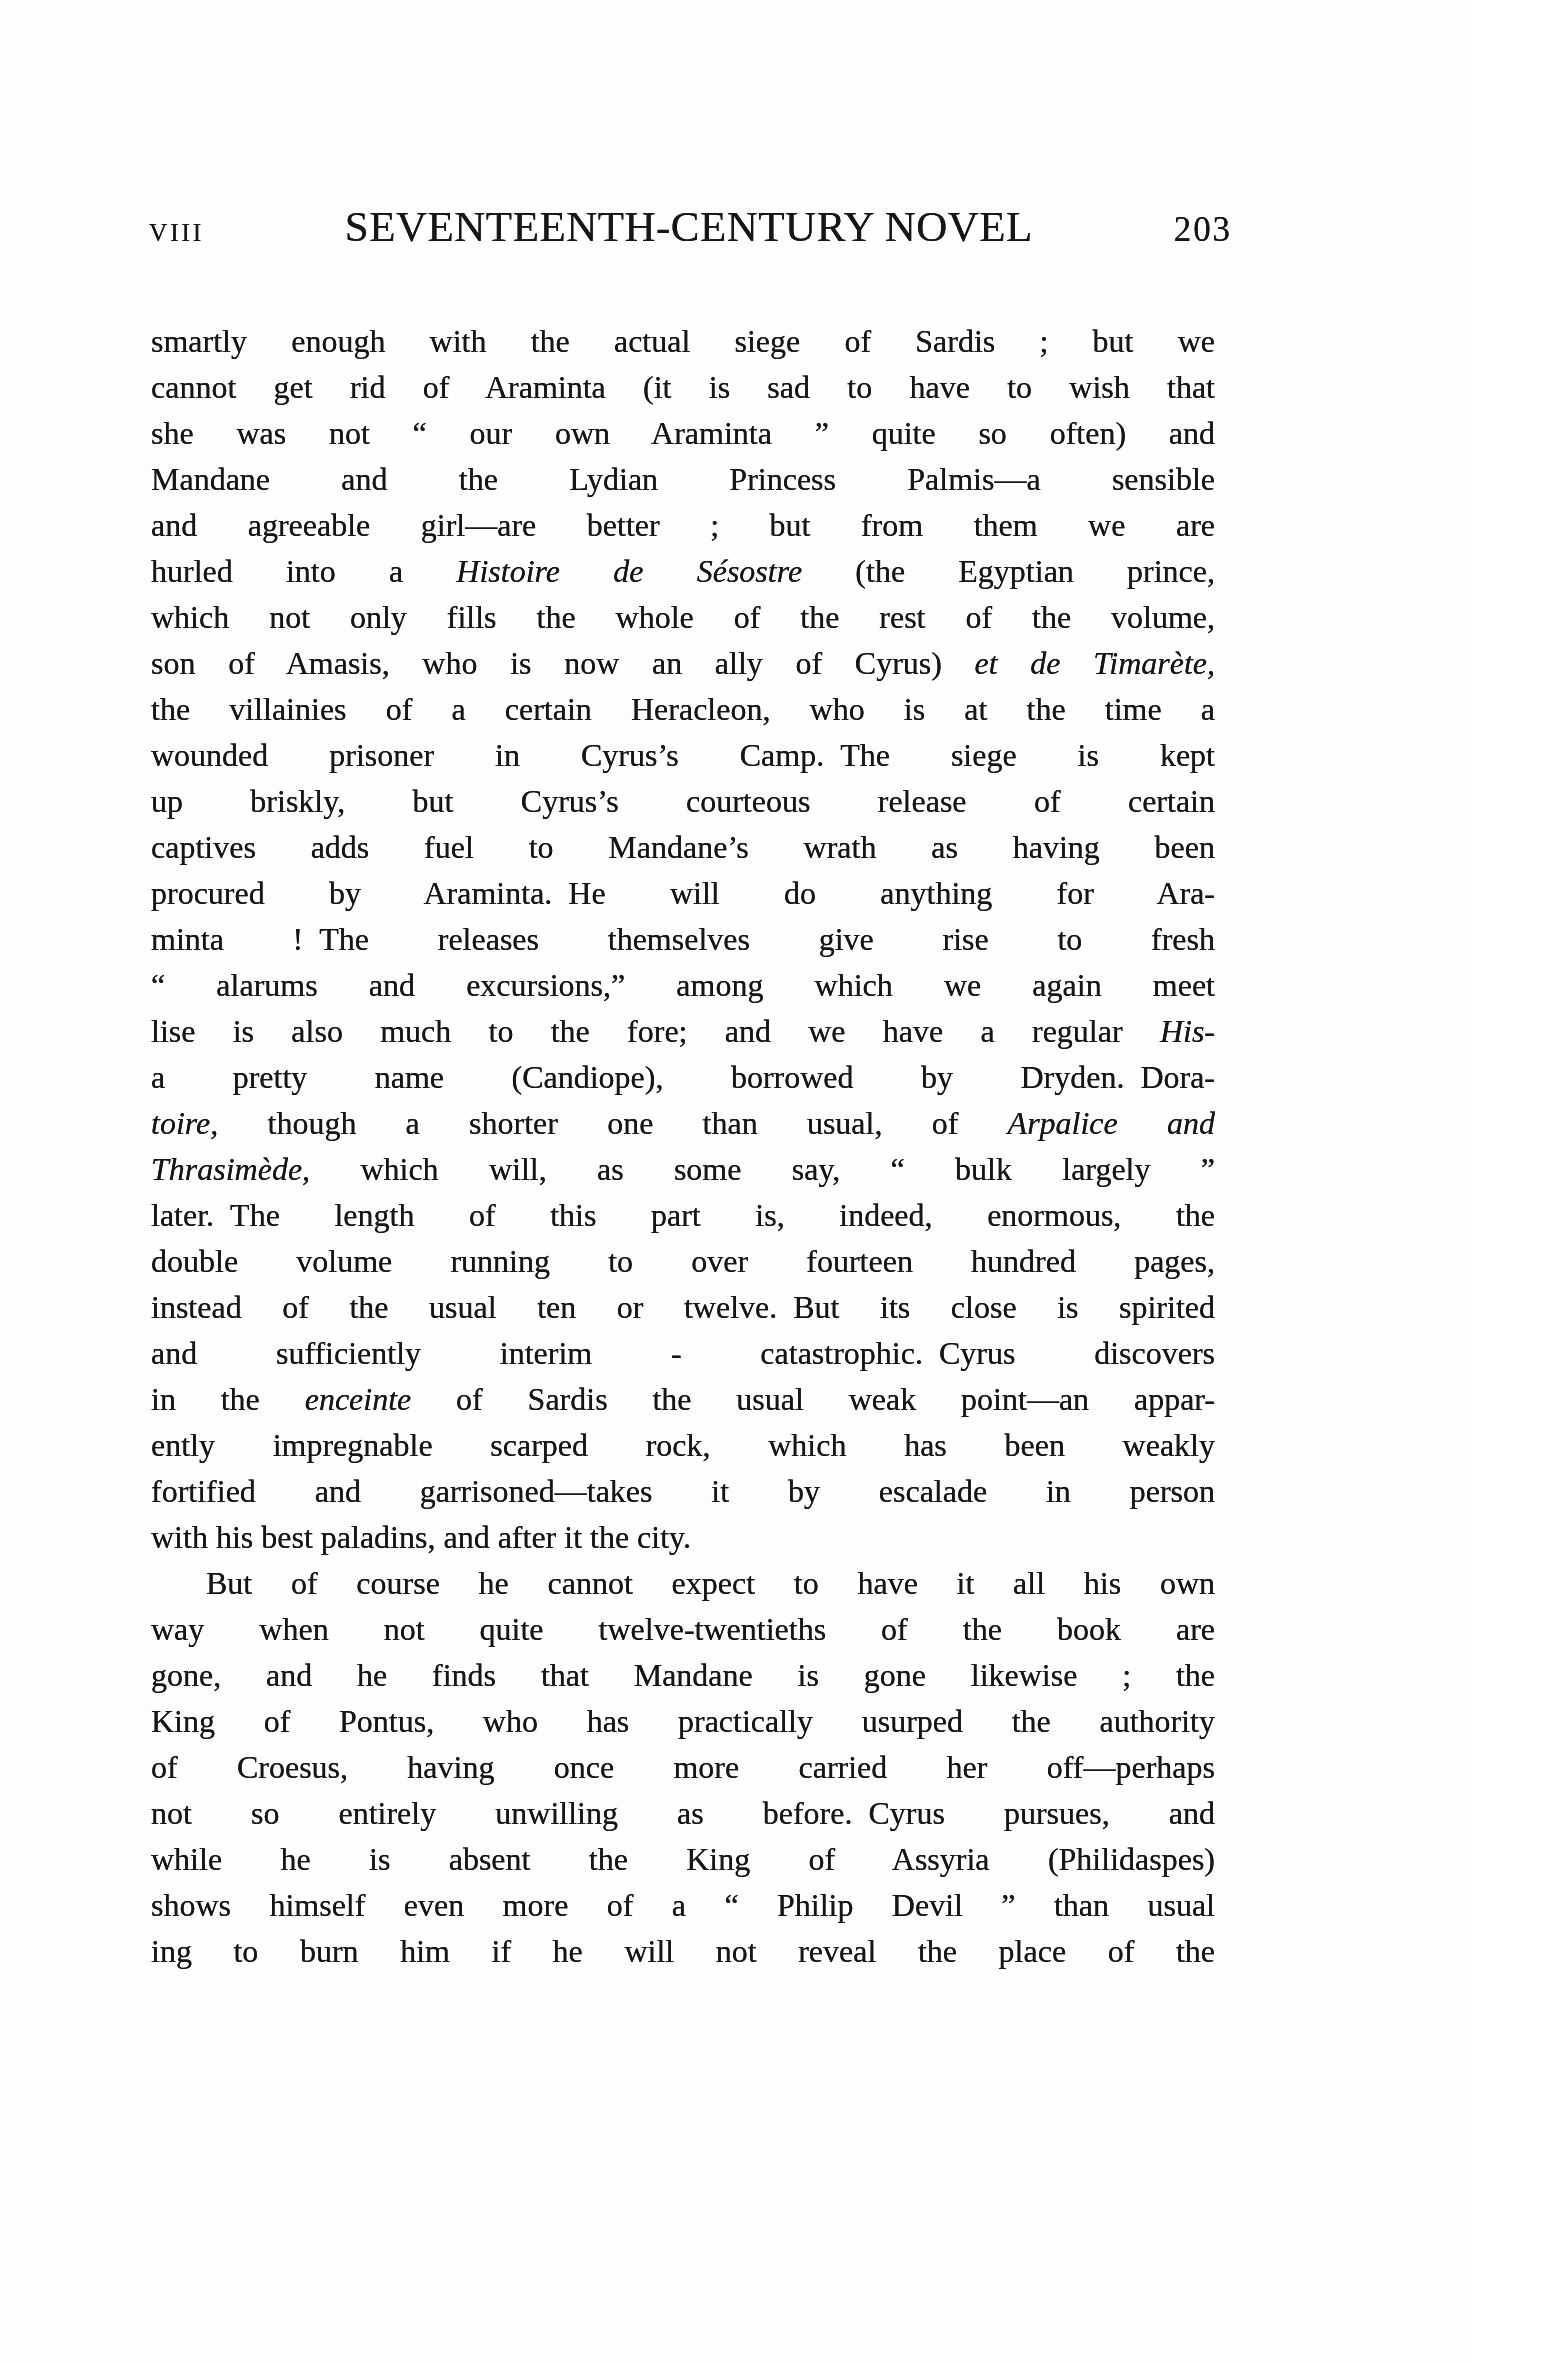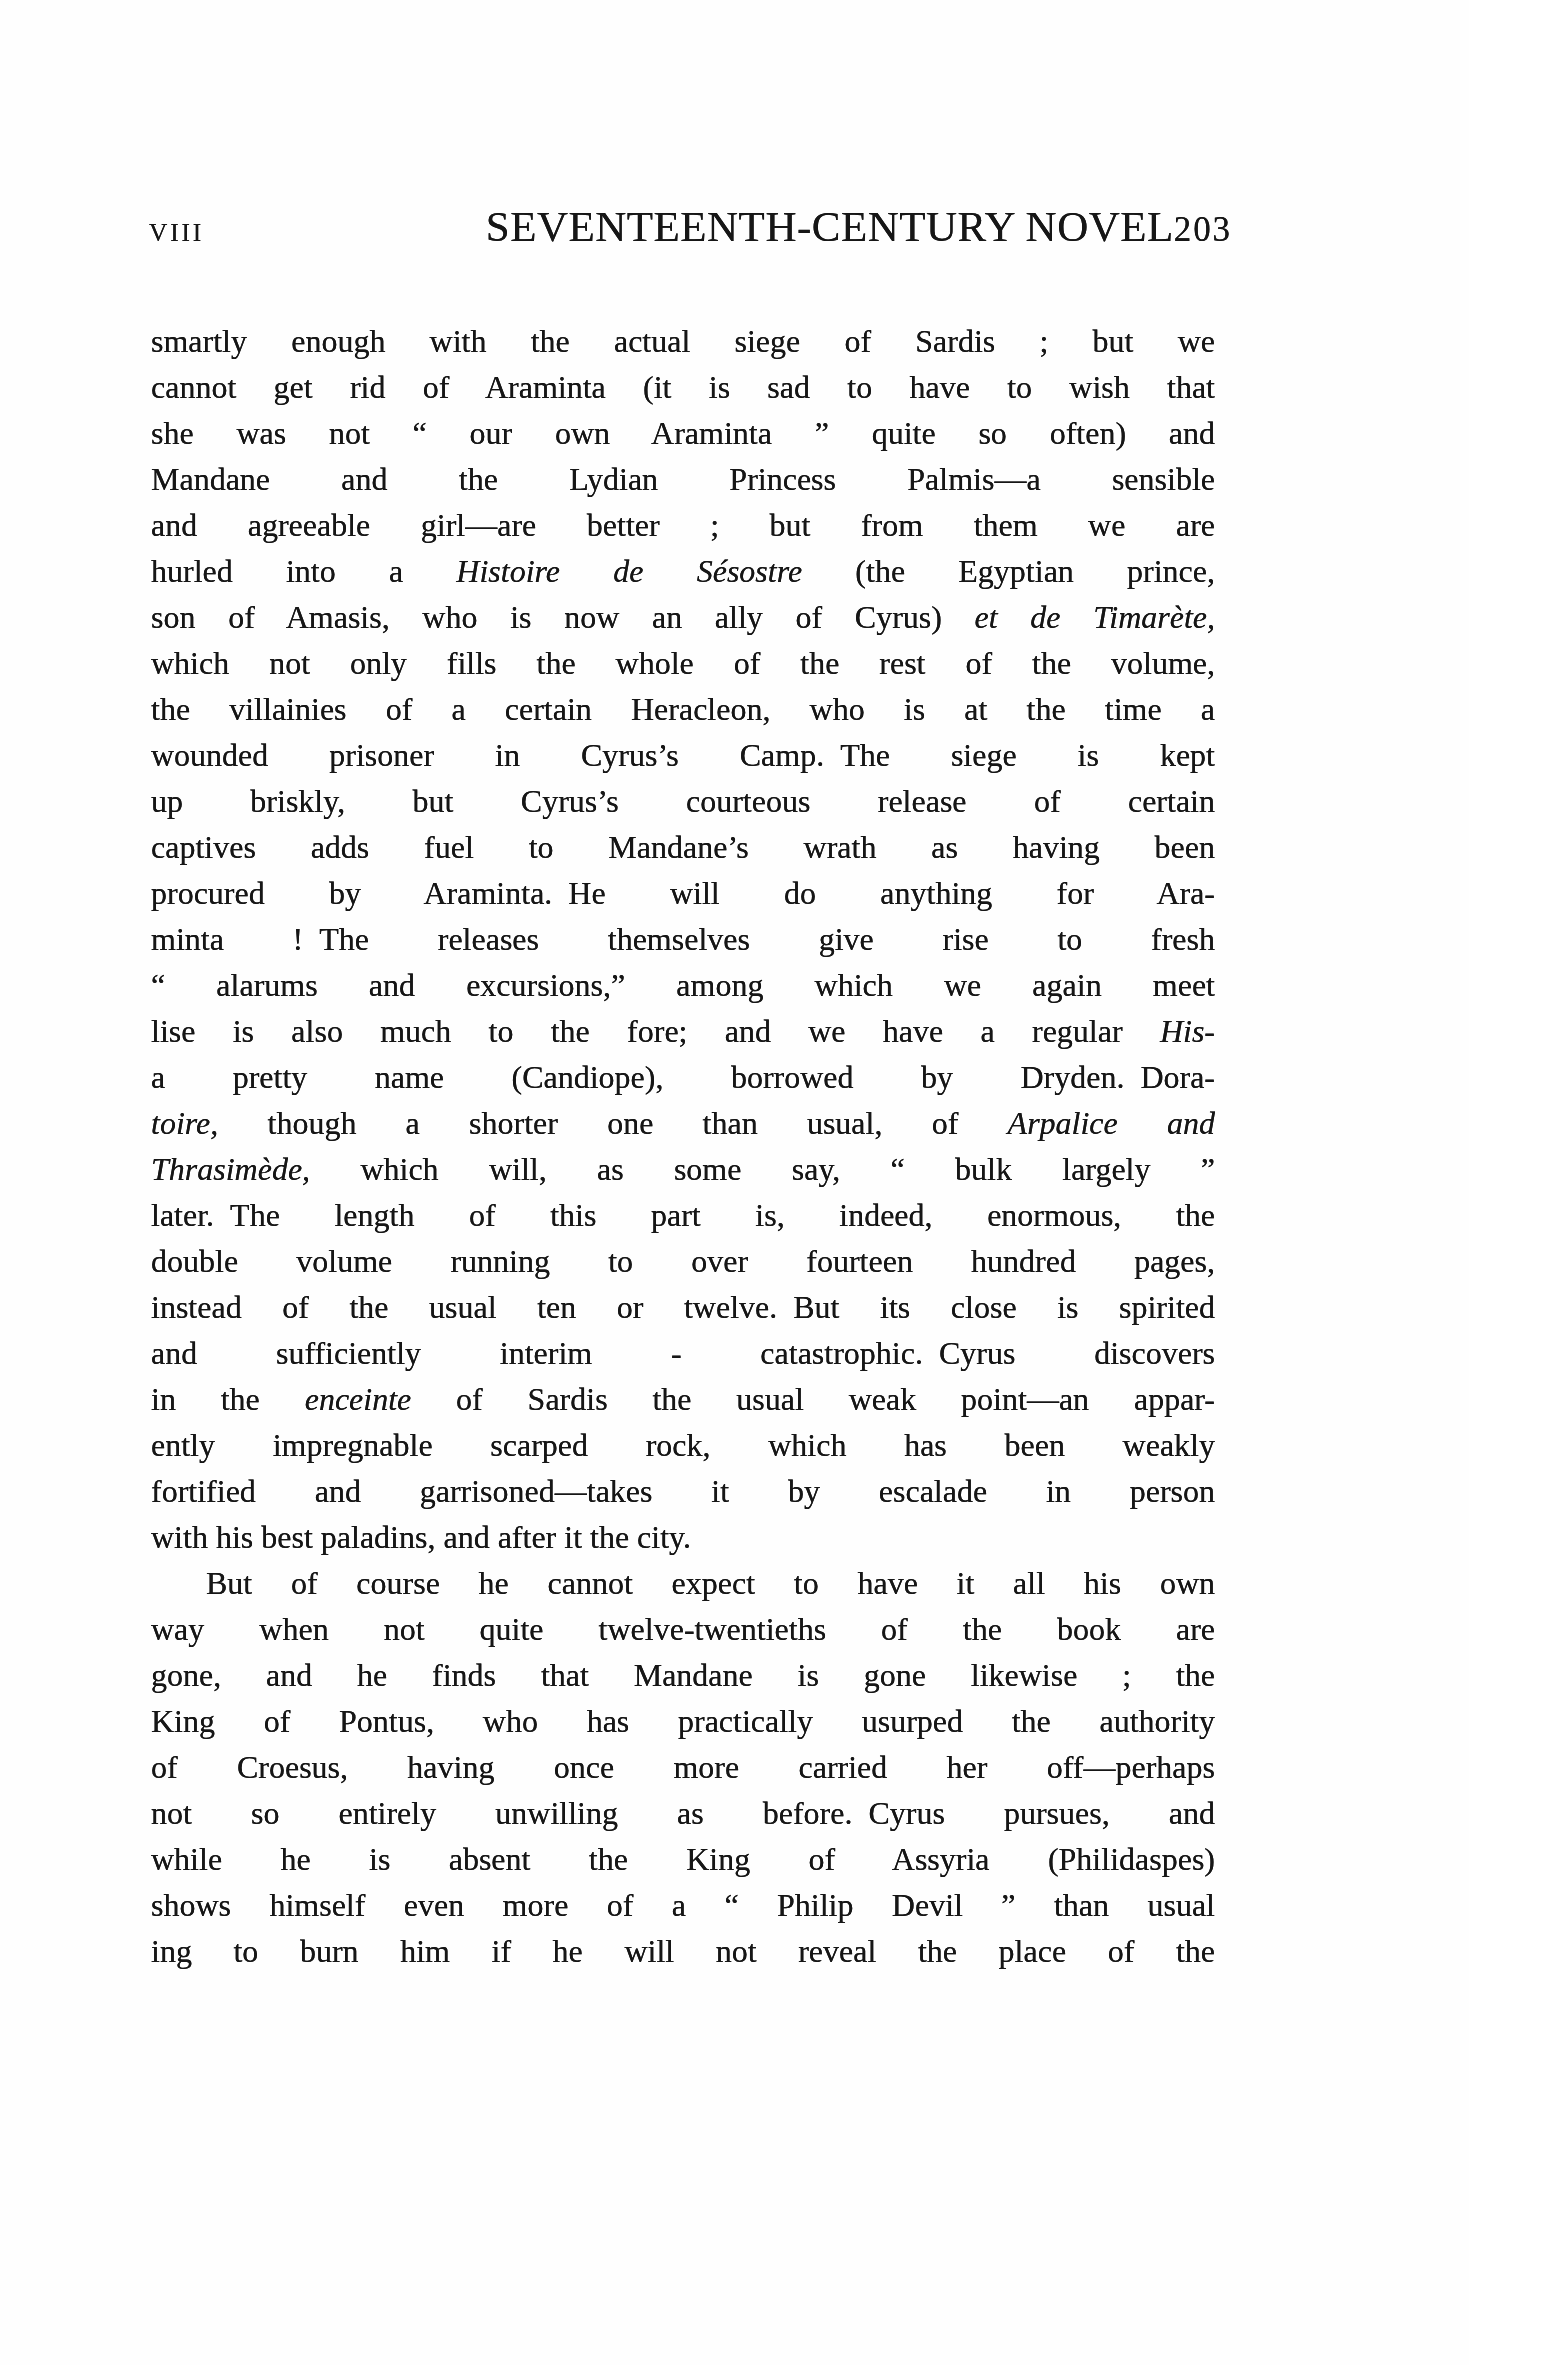--- a/index.html
+++ b/index.html
@@ -24,21 +24,21 @@
     display: flex;
     align-items: baseline;
   }
   .chap {
     font-size: 25.4px;
     letter-spacing: 2.8px;
     text-shadow: 0 0 0.5px currentColor;
   }
   .head-title {
     flex: 1;
-    text-align: right;
+    text-align: center;
     font-size: 43px;
     letter-spacing: 0.5px;
     white-space: nowrap;
     text-shadow: 0 0 0.6px currentColor;
   }
   .pgnum {
     font-size: 35px;
     letter-spacing: 1.9px;
     text-shadow: 0 0 0.5px currentColor;
   }
@@ -76,22 +76,22 @@
     <span class="head-title">SEVENTEENTH-CENTURY NOVEL</span>
     <span class="pgnum">203</span>
   </div>
   <div class="body-text">
       <div class="line"><span>smartly enough with the actual siege of Sardis ; but we</span></div>
       <div class="line"><span>cannot get rid of Araminta (it is sad to have to wish that</span></div>
       <div class="line"><span>she was not “ our own Araminta ” quite so often) and</span></div>
       <div class="line"><span>Mandane and the Lydian Princess Palmis—a sensible</span></div>
       <div class="line"><span>and agreeable girl—are better ; but from them we are</span></div>
       <div class="line"><span>hurled into a </span><span class="it">Histoire de Sésostre</span><span> (the Egyptian prince,</span></div>
+      <div class="line"><span>which not only fills the whole of the rest of the volume,</span></div>
       <div class="line"><span>son of Amasis, who is now an ally of Cyrus) </span><span class="it">et de Timarète,</span></div>
-      <div class="line"><span>which not only fills the whole of the rest of the volume,</span></div>
       <div class="line"><span>the villainies of a certain Heracleon, who is at the time a</span></div>
       <div class="line"><span>wounded prisoner in Cyrus’s Camp. The siege is kept</span></div>
       <div class="line"><span>up briskly, but Cyrus’s courteous release of certain</span></div>
       <div class="line"><span>captives adds fuel to Mandane’s wrath as having been</span></div>
       <div class="line"><span>procured by Araminta. He will do anything for Ara-</span></div>
       <div class="line"><span>minta ! The releases themselves give rise to fresh</span></div>
       <div class="line"><span>“ alarums and excursions,” among which we again meet</span></div>
       <div class="line"><span>lise is also much to the fore; and we have a regular </span><span class="it">His-</span></div>
       <div class="line"><span>a pretty name (Candiope), borrowed by Dryden. Dora-</span></div>
       <div class="line"><span class="it">toire,</span><span> though a shorter one than usual, of </span><span class="it">Arpalice and</span></div>

